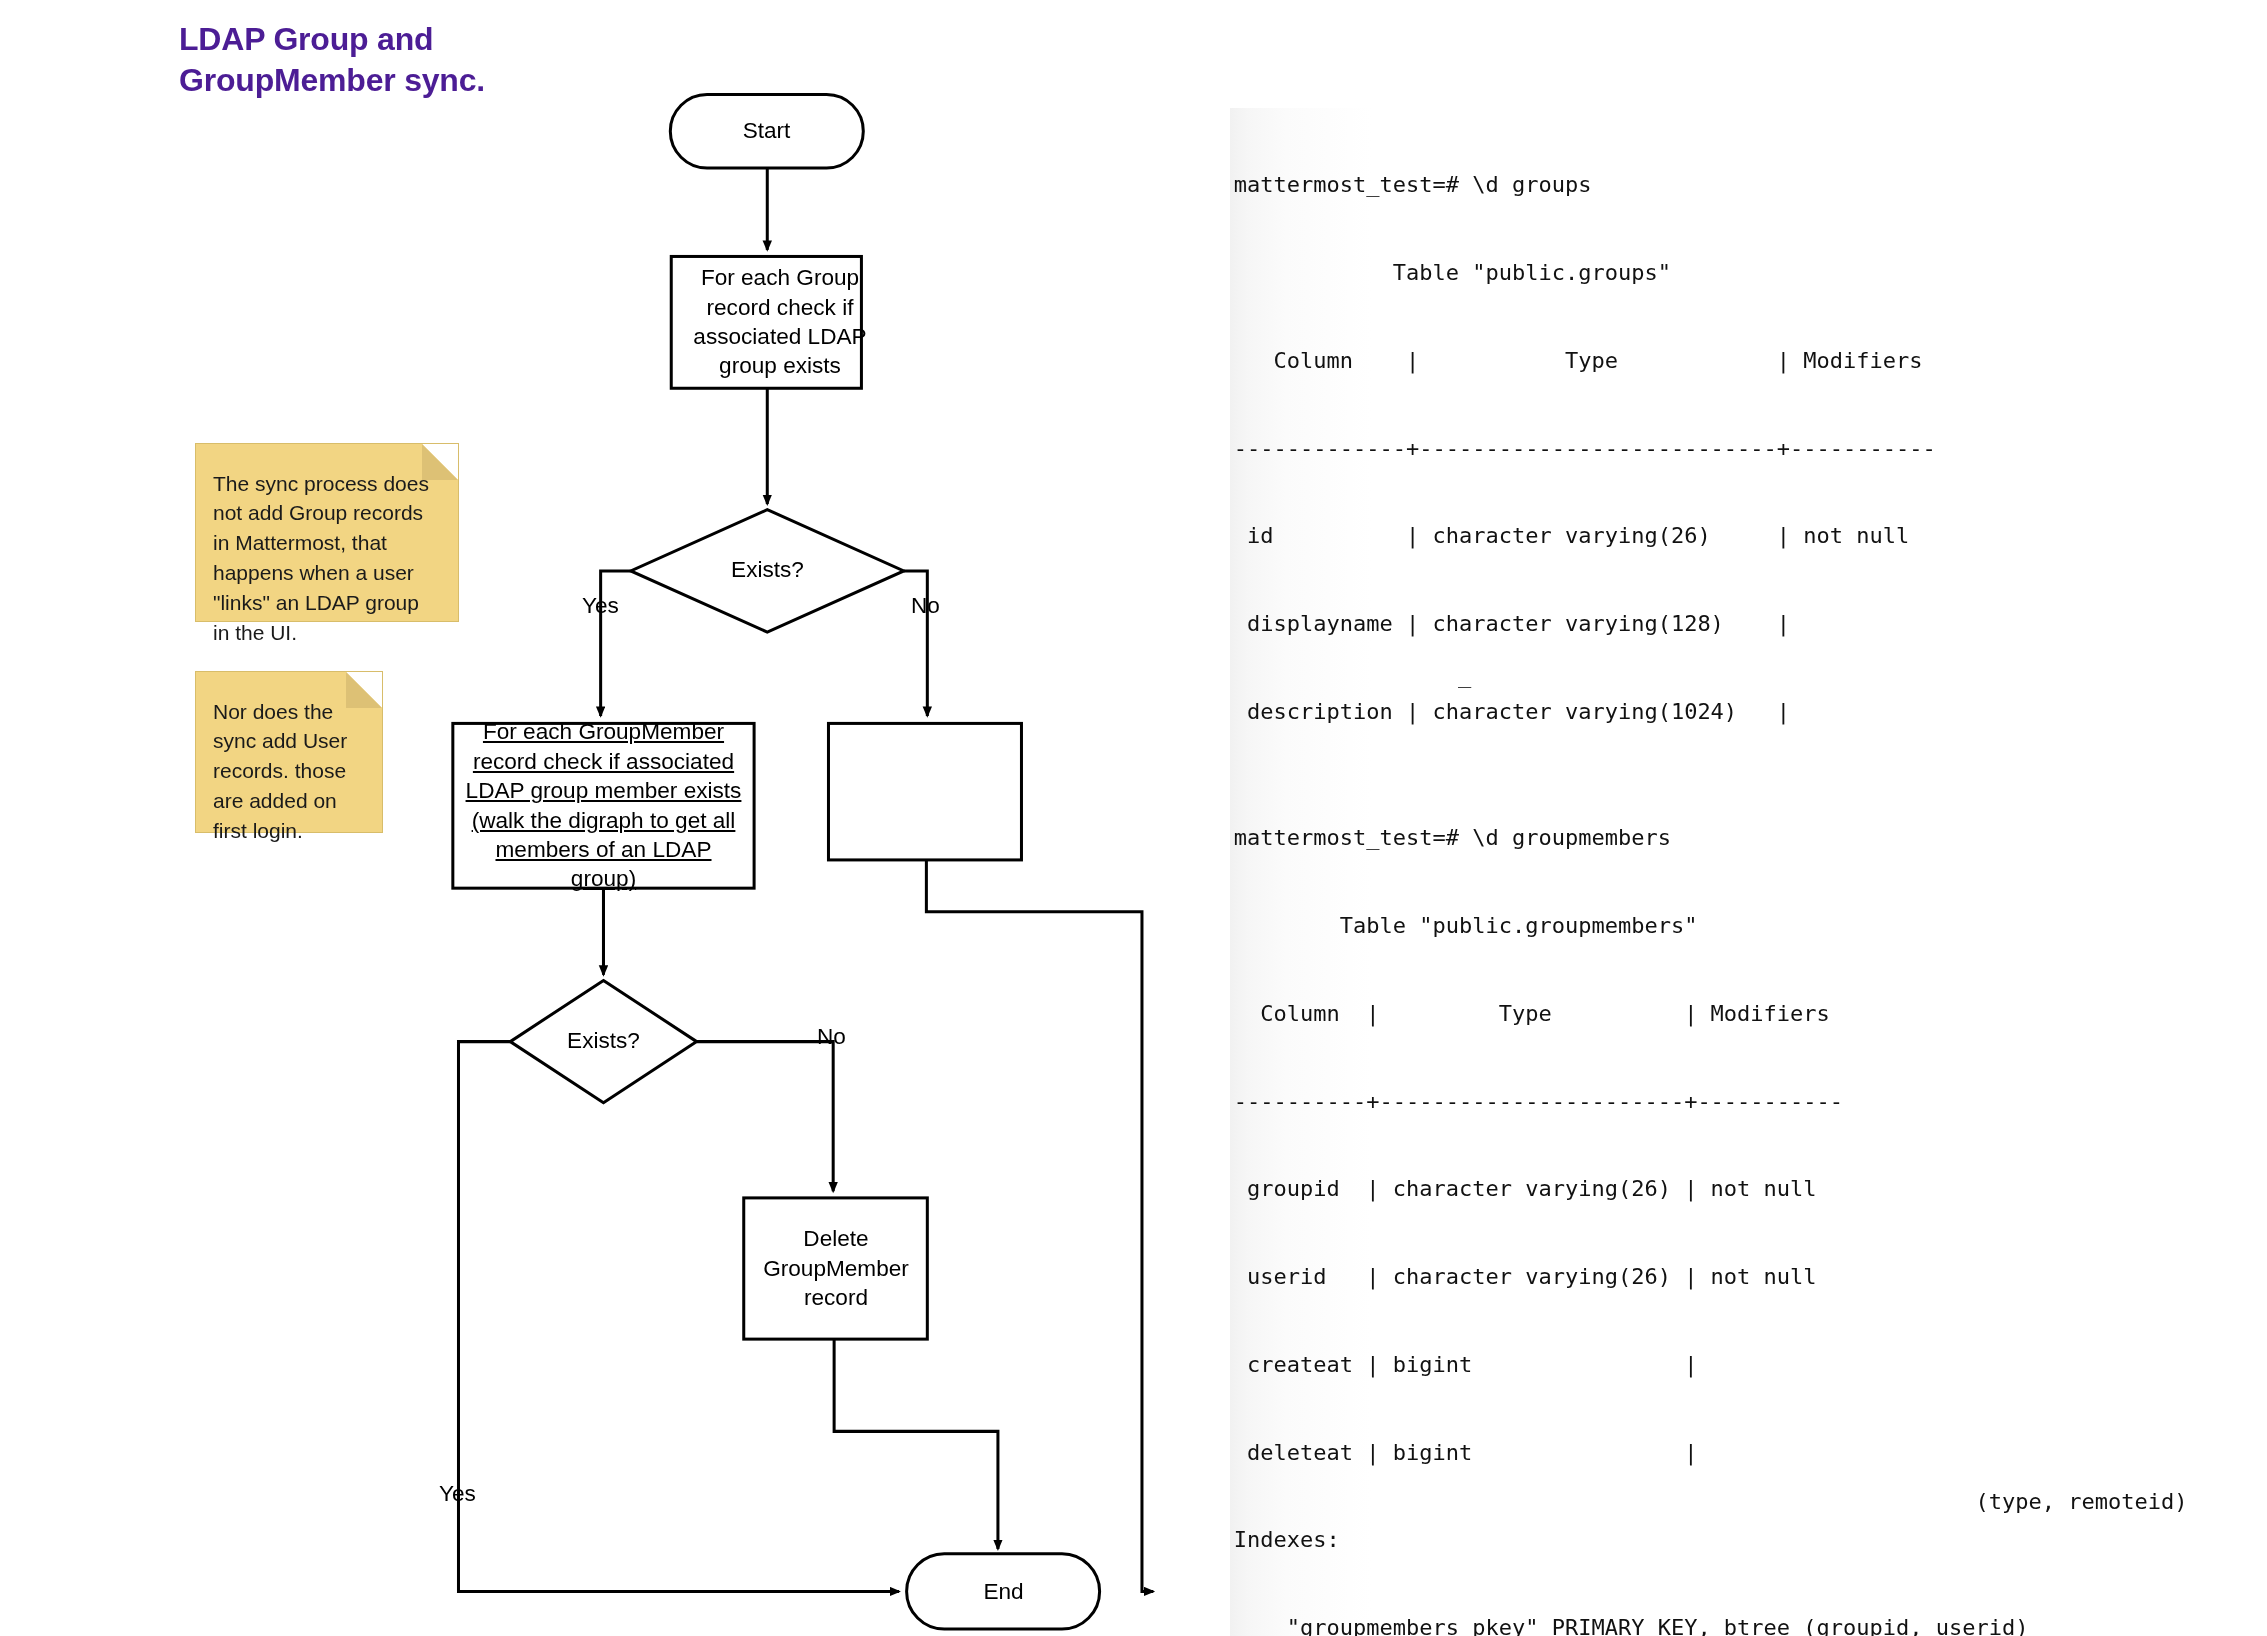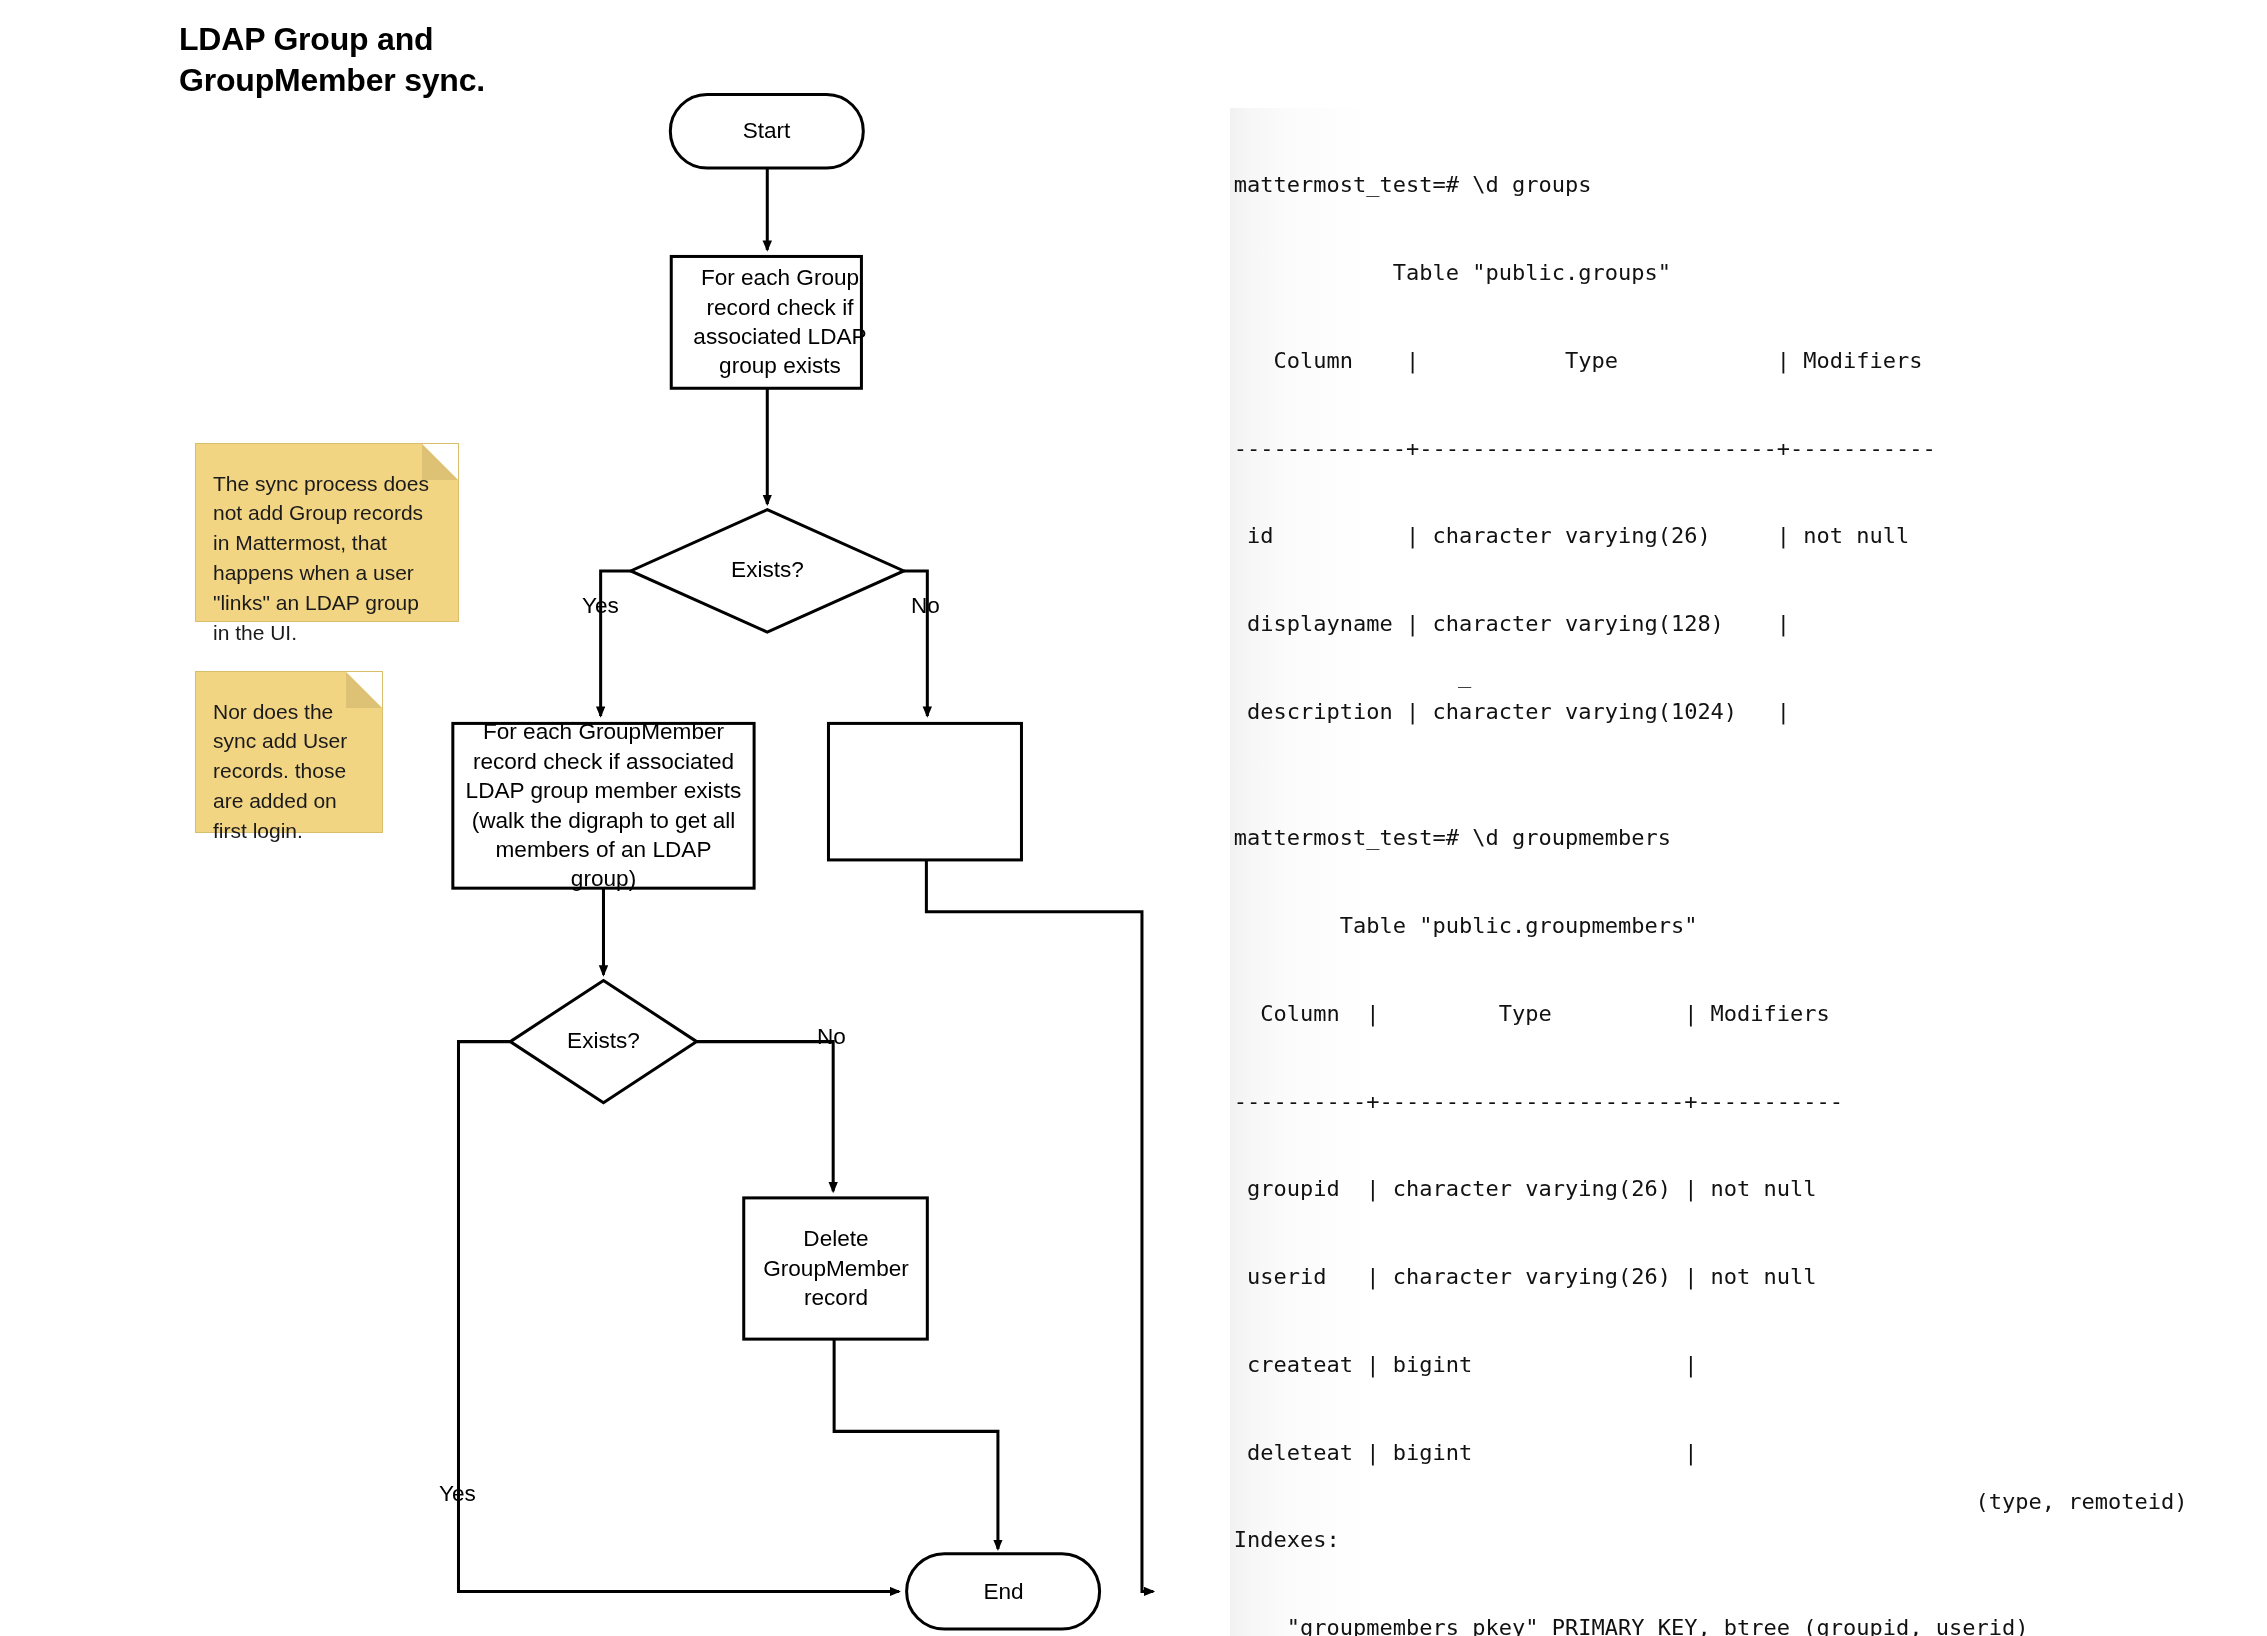--- a/index.html
+++ b/index.html
@@ -20,21 +20,21 @@
 
   
   #title {
     position: absolute;
     left: 179px;
     top: 19px;
     width: 395px;
     font-size: 32px;
     font-weight: bold;
     line-height: 1.28;
-    color: #000000;
+    color: #4c1d95;
     letter-spacing: -0.2px;
   }
 
   
   #flow-svg {
     position: absolute;
     left: 0;
     top: 0;
     width: 2267px;
     height: 1637px;
@@ -169,21 +169,21 @@
       <rect x="963" y="1650" width="205" height="80" rx="40" ry="40" fill="#ffffff"></rect>
     </g>
   </svg>
 
   <div class="node-text" style="left:670px; top:94px; width:193px; height:73px;">Start</div>
 
   <div class="node-text" style="left:671px; top:256px; width:218px; height:132px;">For each Group record check if associated LDAP group exists</div>
 
   <div class="node-text" style="left:692px; top:542px; width:151px; height:56px;">Exists?</div>
 
-  <div class="node-text" style="left:453px; top:723px; width:301px; height:165px;">For each GroupMember record check if associated LDAP group member exists (walk the digraph to get all members of an LDAP group)</div>
+  <div class="node-text" style="left:453px; top:723px; width:301px; height:165px;text-decoration:underline;">For each GroupMember record check if associated LDAP group member exists (walk the digraph to get all members of an LDAP group)</div>
 
 
   <div class="node-text" style="left:528px; top:1013px; width:151px; height:56px;">Exists?</div>
 
   <div class="node-text" style="left:744px; top:1198px; width:184px; height:141px;">Delete GroupMember record</div>
 
   <div class="node-text" style="left:907px; top:1554px; width:193px; height:75px;">End</div>
 
   <div class="edge-label" style="left:582px; top:593px;">Yes</div>
 

